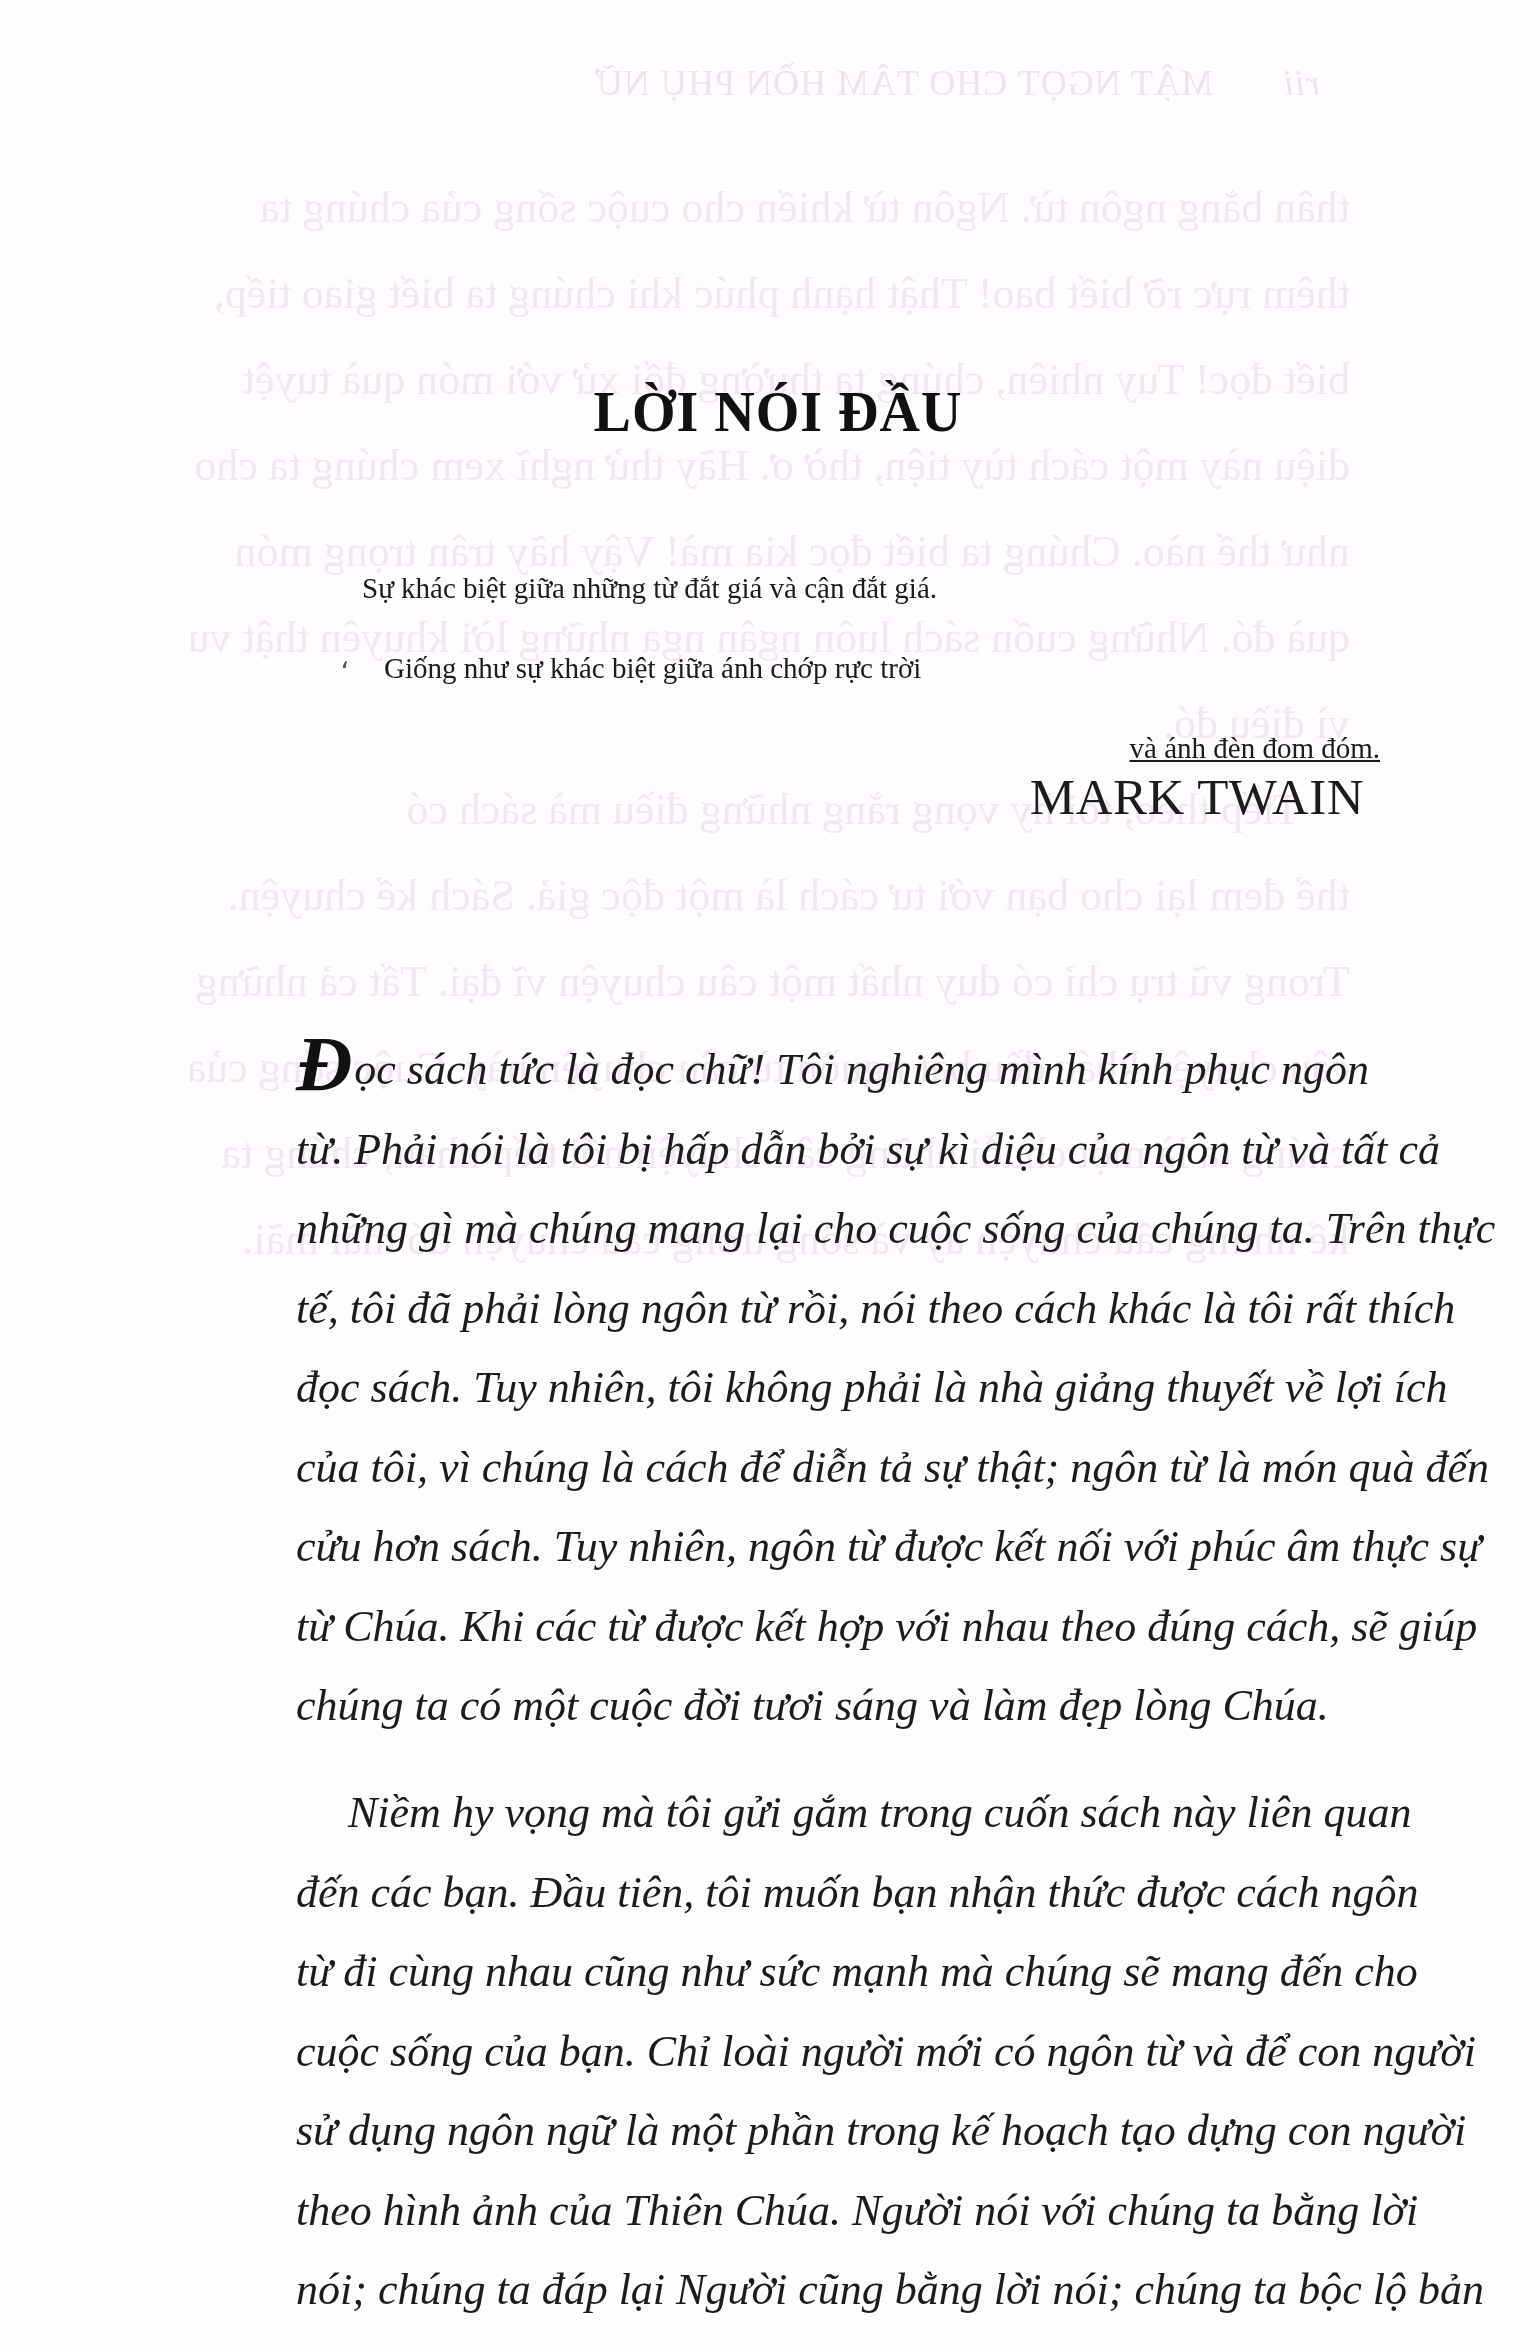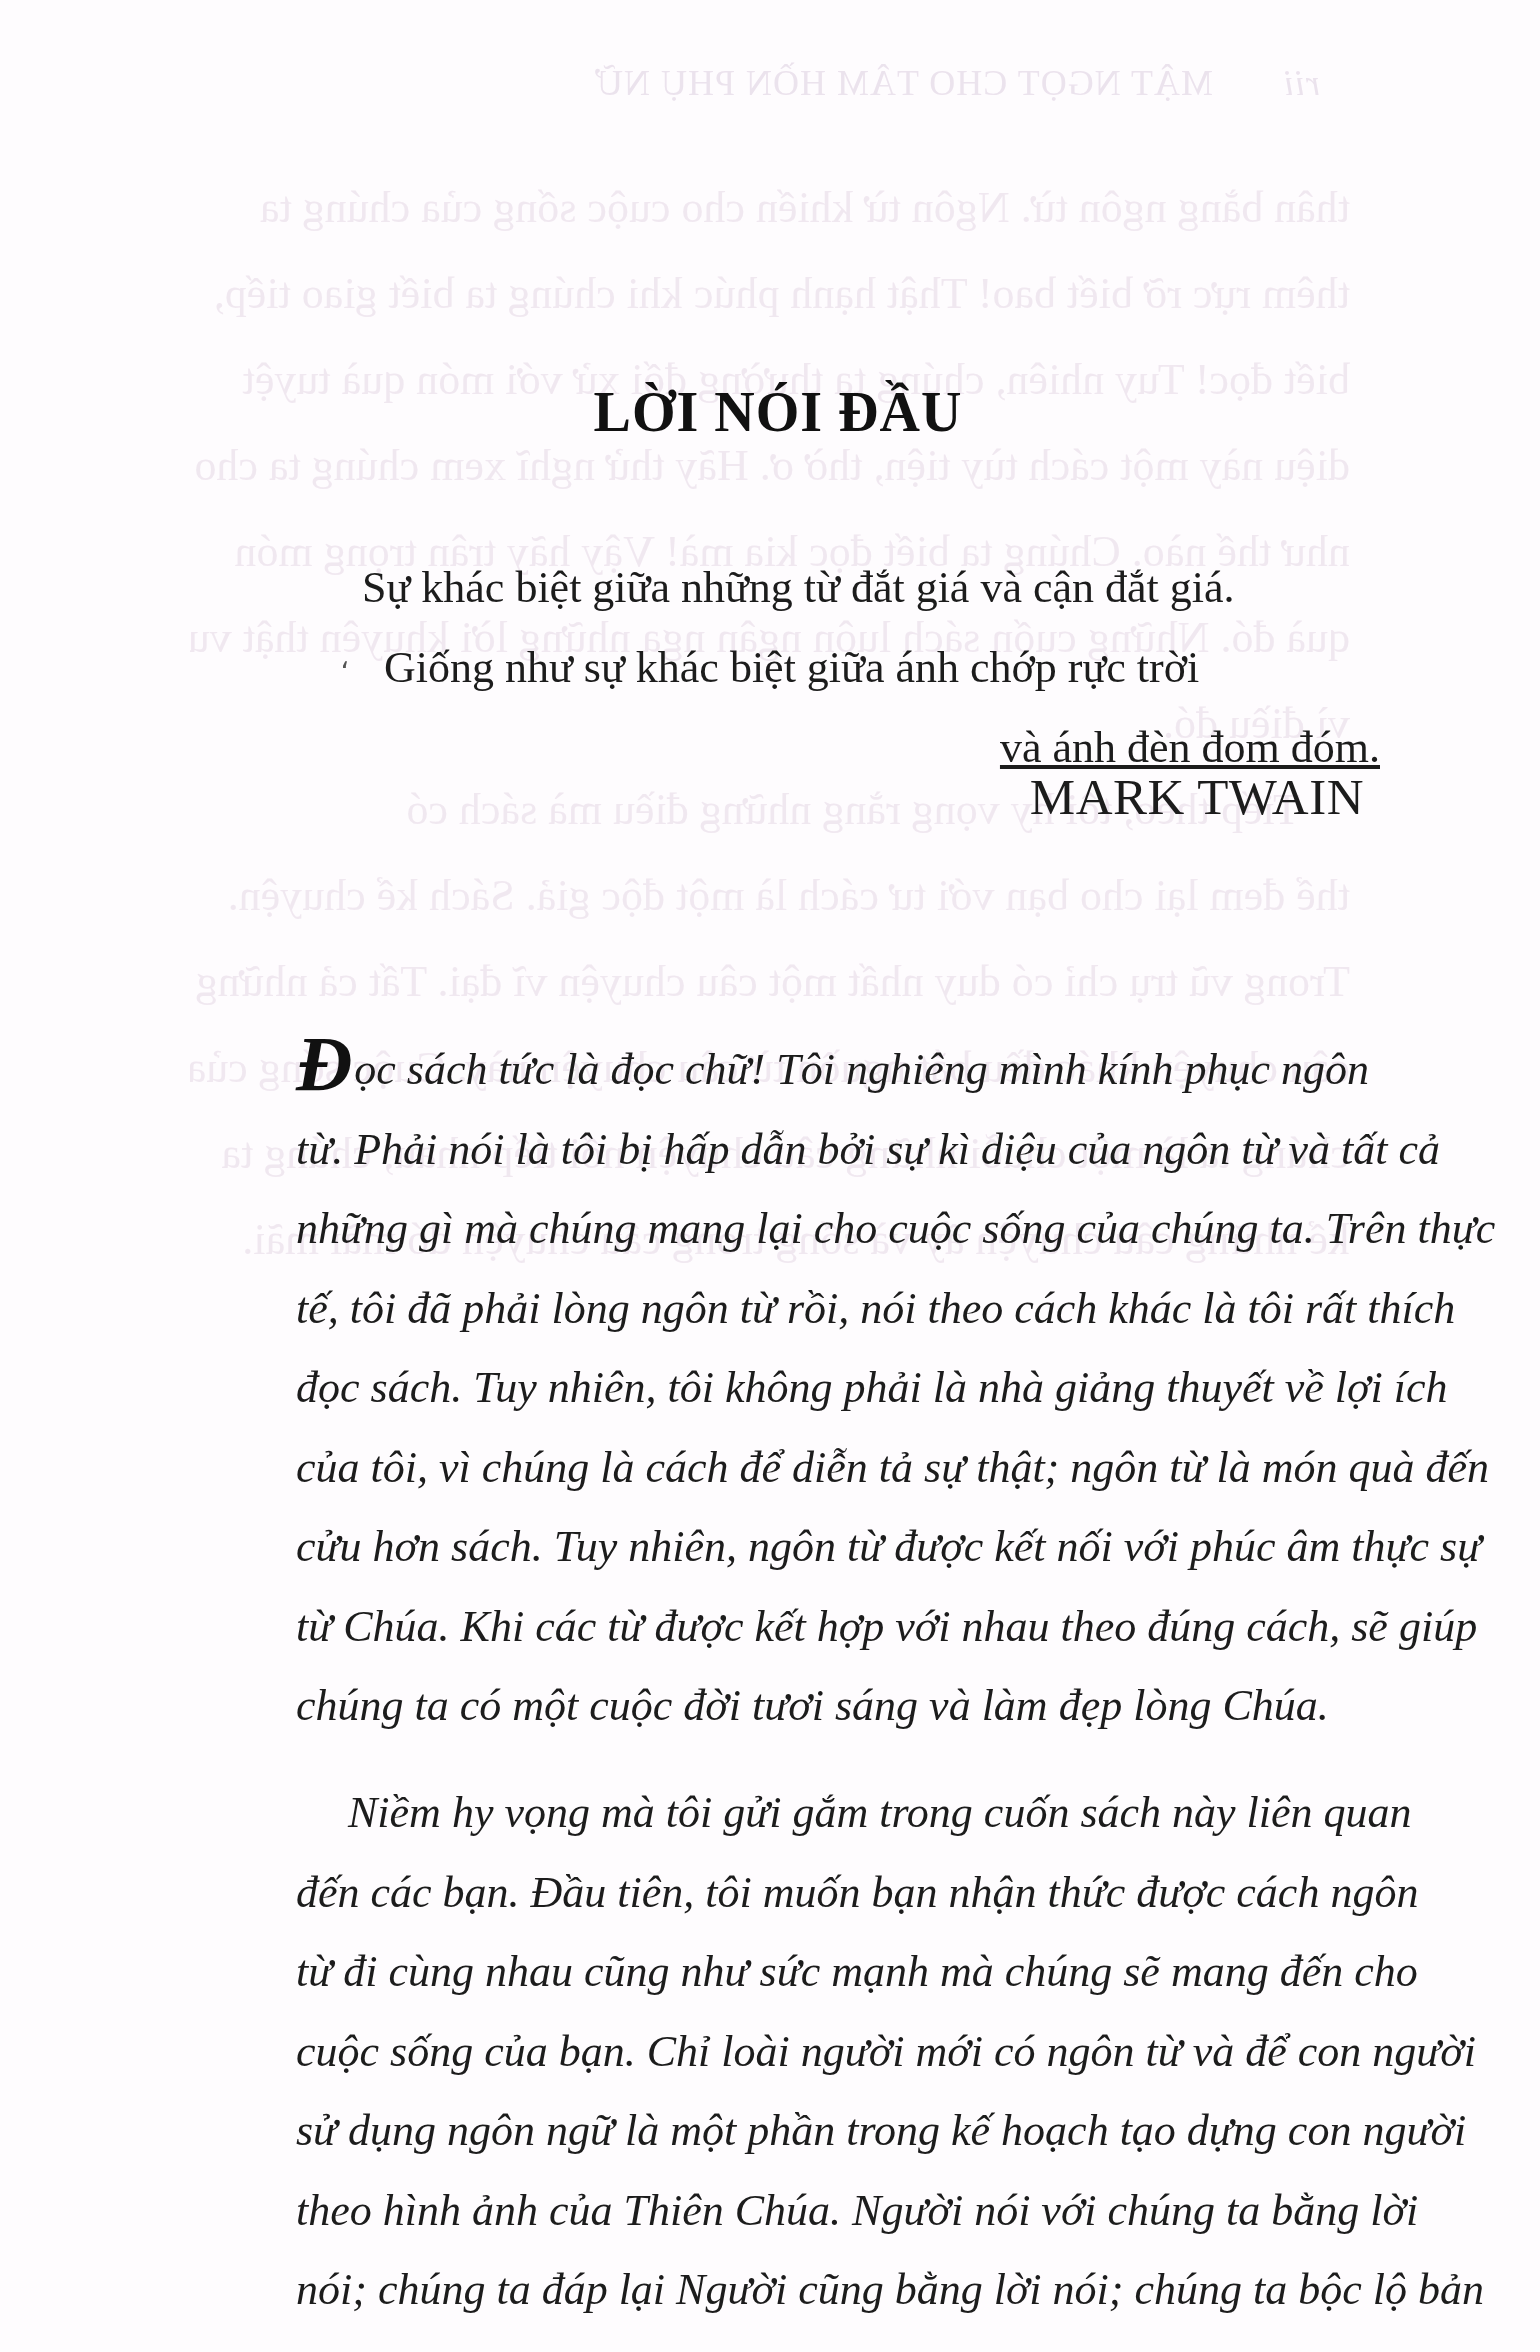--- a/index.html
+++ b/index.html
@@ -67,21 +67,21 @@
       font-weight: bold;
       font-size: 56px;
       letter-spacing: 1px;
       color: #111;
     }
     .epigraph {
       position: absolute;
       top: 548px;
       left: 300px;
       width: 1080px;
-      font-size: 44px;
+      font-size: 29px;
       line-height: 80px;
       color: #1c1c1c;
     }
     .epigraph .l1 { text-align: left; padding-left: 62px; }
     .epigraph .l2 { text-align: left; padding-left: 84px; }
     .epigraph .l3 { text-align: right; padding-left: 290px; text-decoration: underline; }
     .attribution {
       position: absolute;
       top: 768px;
       left: 1000px;

